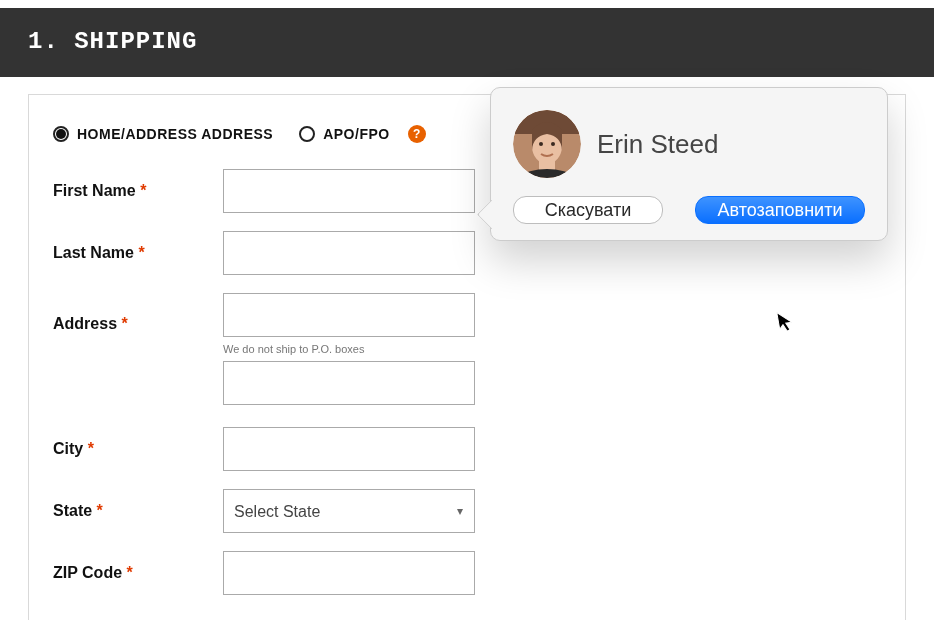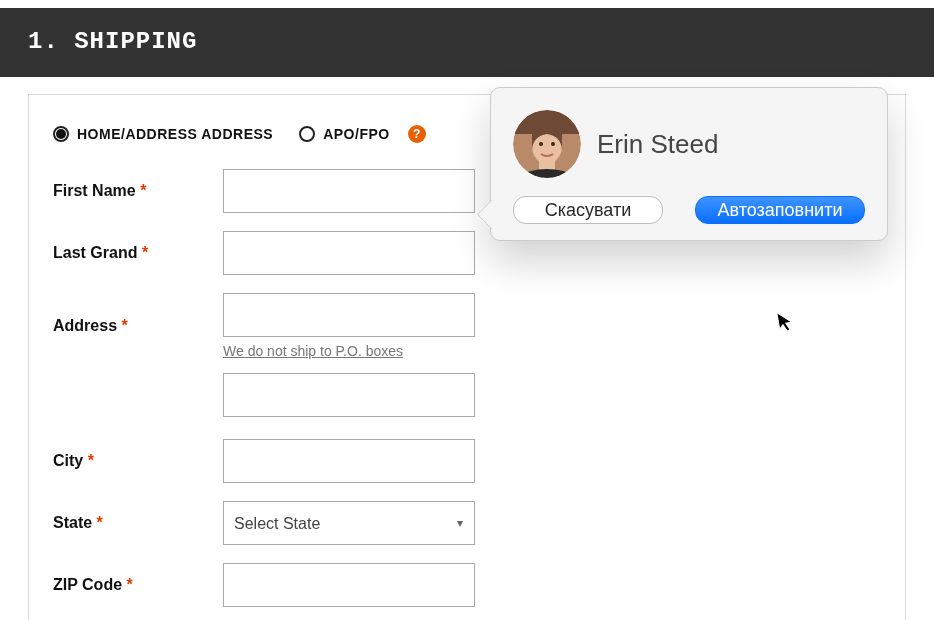--- a/index.html
+++ b/index.html
@@ -106,27 +106,26 @@
   .select-wrap { position: relative; }
   .select-wrap .chev {
     position: absolute;
     right: 12px; top: 50%;
     transform: translateY(-50%);
     pointer-events: none;
     color: #666;
     font-size: 12px;
   }
   .hint {
-    font-size: 14px;
+    font-size: 11px;
     color: #777;
     margin-top: 6px;
     padding-left: 0px;
-    text-decoration: underline;
-  }
-  .form-row.address-row { margin-bottom: 14px; }
+  }
+  .form-row.address-row { margin-bottom: 6px; }
   .form-row.address2-row { margin-bottom: 22px; }
 
   
   .popover {
     position: absolute;
     top: 87px;
     left: 490px;
     width: 398px;
     background: #f5f5f5;
     border: 1px solid #ccc;
@@ -255,21 +254,21 @@
       <span>First Name</span>
       <span class="req">*</span>
     </div>
     <div class="input-cell">
       <input class="text-input" type="text" value="" style="">
     </div>
   </div>
 
   <div class="form-row">
     <div class="label-cell">
-      <span>Last Grand</span>
+      <span>Last Name</span>
       <span class="req">*</span>
     </div>
     <div class="input-cell">
       <input class="text-input" type="text" value="" style="">
     </div>
   </div>
 
   <div class="form-row address-row">
     <div class="label-cell">
       <span>Address</span>

